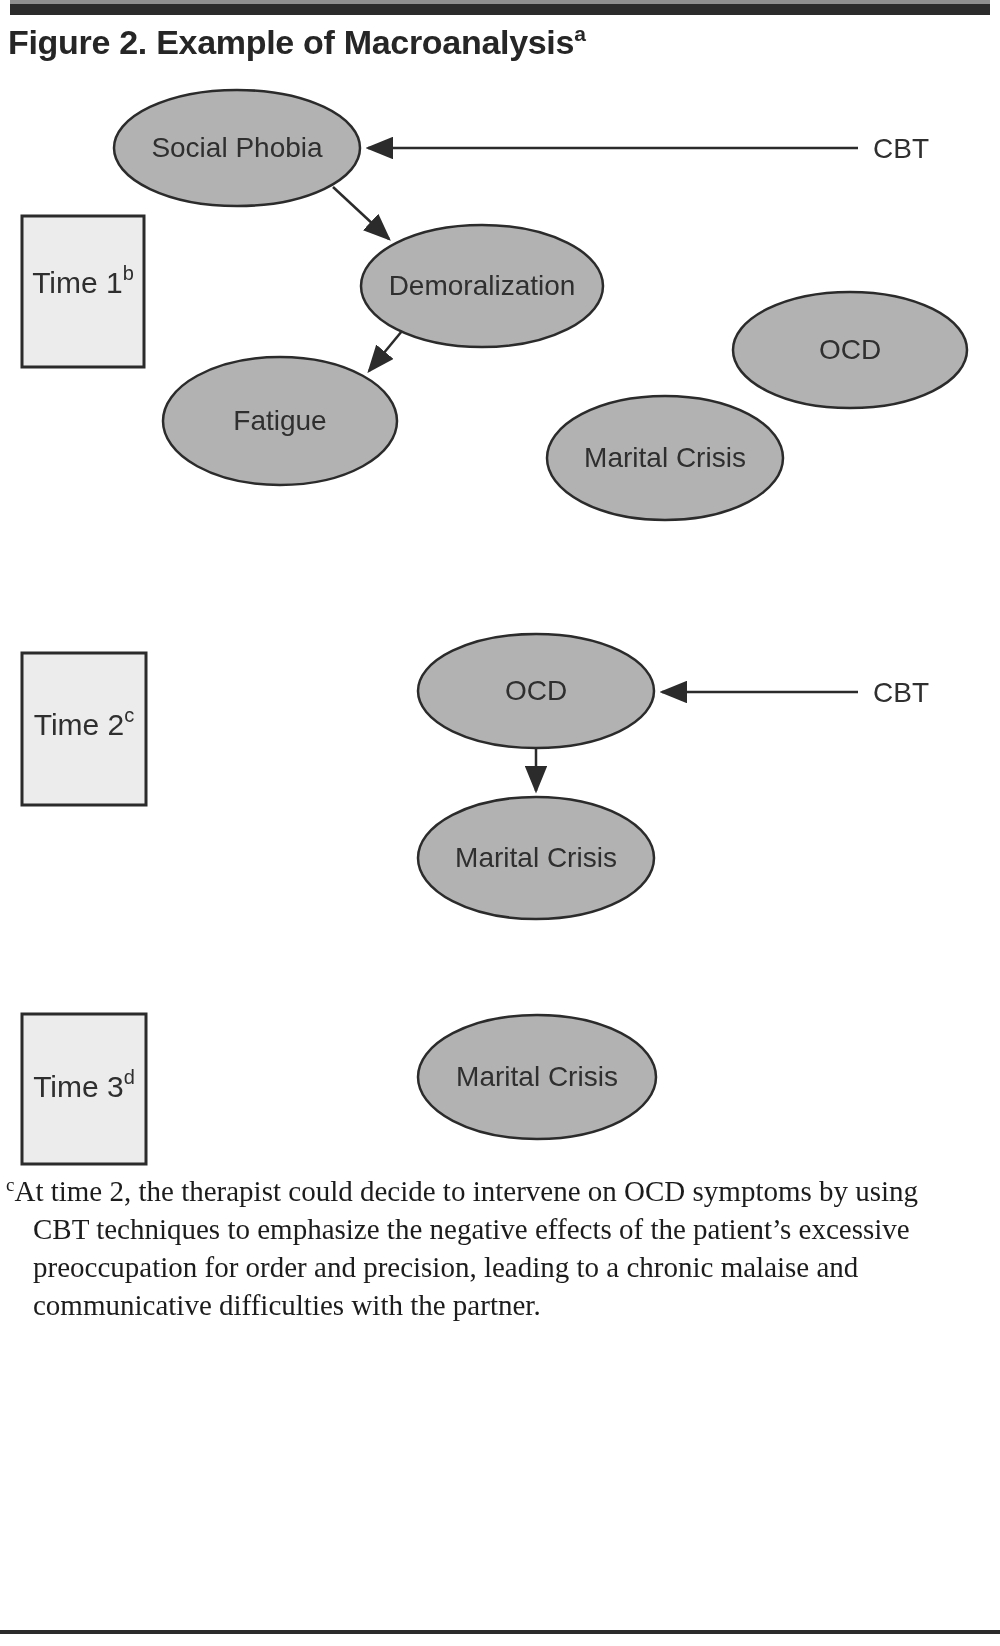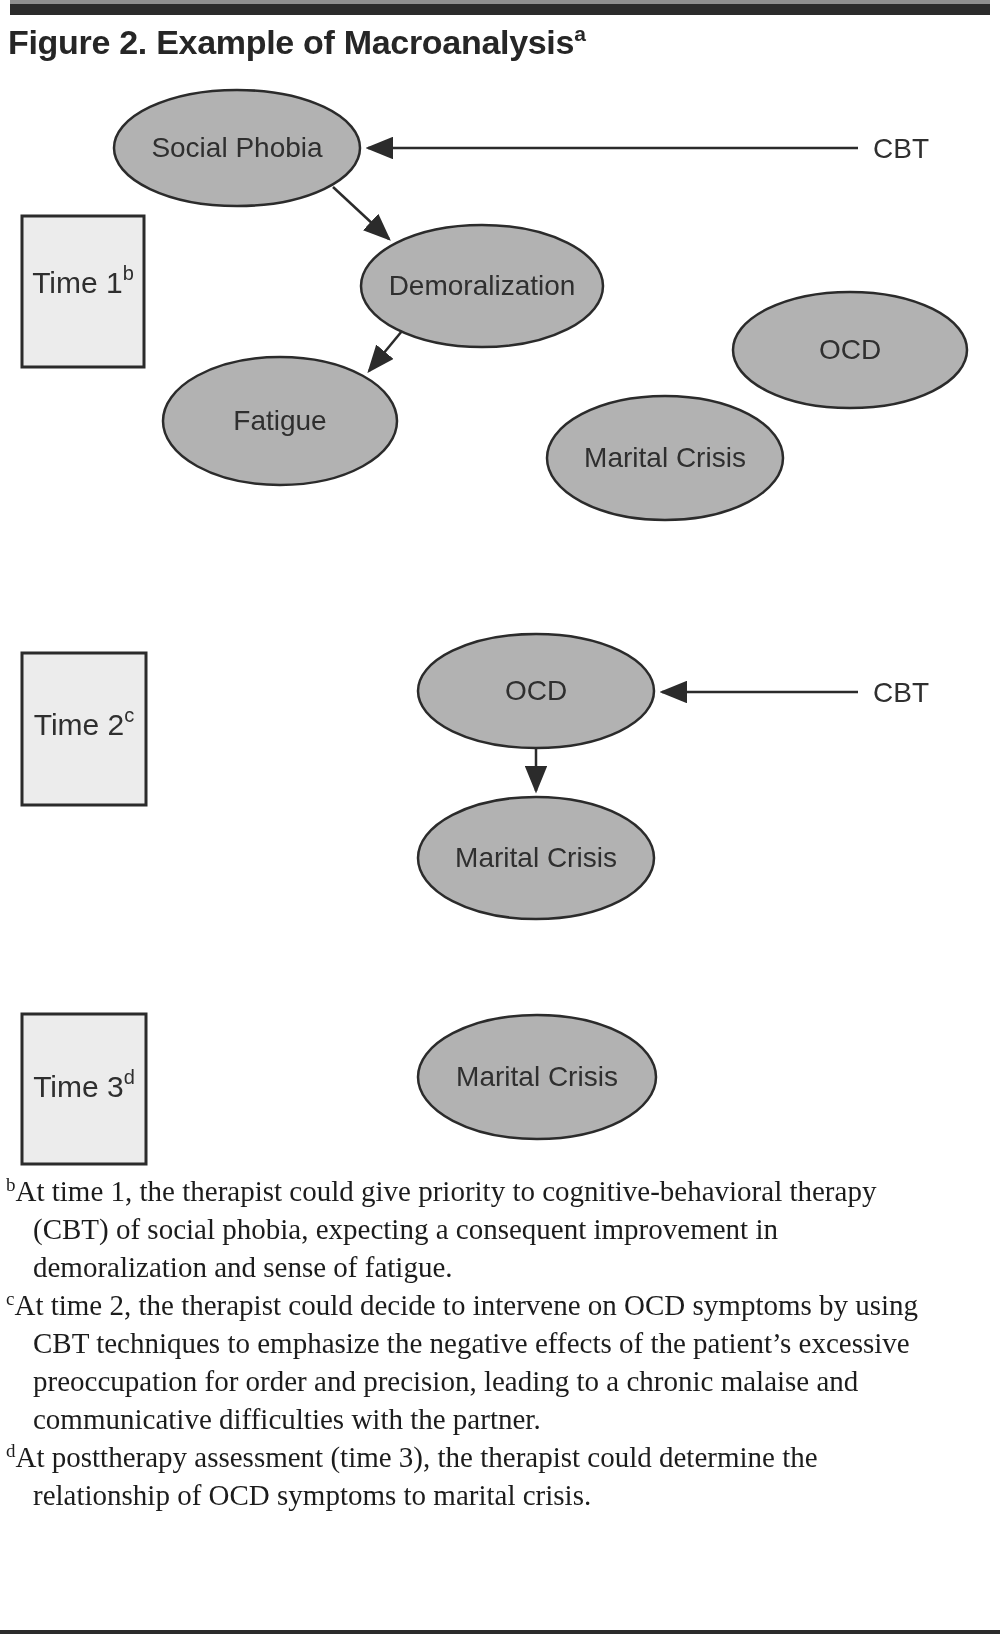--- a/index.html
+++ b/index.html
@@ -105,20 +105,18 @@
     <line class="arrow" x1="333" y1="187" x2="389" y2="239" marker-end="url(#arrowhead)"></line>
     <line class="arrow" x1="402" y1="331" x2="369" y2="371" marker-end="url(#arrowhead)"></line>
     <line class="arrow" x1="858" y1="692" x2="662" y2="692" marker-end="url(#arrowhead)"></line>
     <line class="arrow" x1="536" y1="749" x2="536" y2="791" marker-end="url(#arrowhead)"></line>
 
     <text class="cbt-label" x="873" y="158">CBT</text>
     <text class="cbt-label" x="873" y="702">CBT</text>
   </svg>
 
   <div class="footnotes">
-    <p class="footnote"><sup>b</sup><span>At time 1, the therapist could give priority to cognitive-behavioral therapy (CBT) of social phobia, expecting a consequent improvement in demoralization and sense of fatigue.</span></p>
     <p class="footnote"><sup>c</sup><span>At time 2, the therapist could decide to intervene on OCD symptoms by using CBT techniques to emphasize the negative effects of the patient’s excessive preoccupation for order and precision, leading to a chronic malaise and communicative difficulties with the partner.</span></p>
-    <p class="footnote"><sup>d</sup><span>At posttherapy assessment (time 3), the therapist could determine the relationship of OCD symptoms to marital crisis.</span></p>
   </div>
 
   <div class="bottom-rule"></div>
 
 </div>
 
 </body></html>

